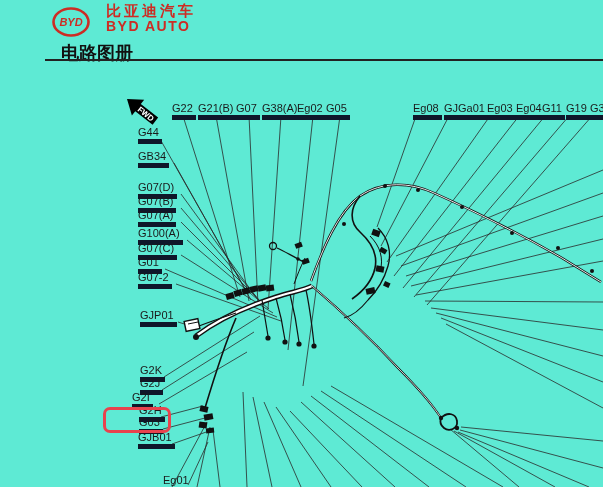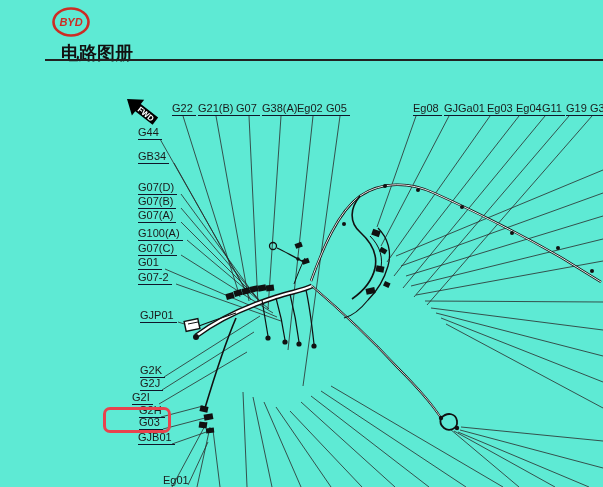--- a/index.html
+++ b/index.html
@@ -12,39 +12,43 @@
   .brand{position:absolute;left:106px;top:3px;line-height:1.0;}
   .brand-cn{font-size:15px;font-weight:bold;letter-spacing:3px;color:#cd2c24;}
   .brand-en{font-size:14px;font-weight:bold;letter-spacing:1.5px;color:#cd2c24;margin-top:1px;}
   .doc-title{position:absolute;left:61px;top:41px;font-size:18px;font-weight:bold;color:#111;}
   .rule{position:absolute;left:45px;top:59px;width:558px;height:2px;background:#222;}
   .section-title{position:absolute;left:45px;top:64px;font-size:13px;font-weight:bold;color:#111;}
   
   .art{position:absolute;left:0;top:0;width:603px;height:487px;}
   .lbl{
     position:absolute;font-size:11px;line-height:12px;color:#1a1a1a;
-    border-bottom:1px solid #0f172a;padding:0 3px 1px 0;white-space:nowrap;
+    border-bottom:5px solid #0f172a;padding:0 3px 1px 0;white-space:nowrap;
     background:transparent;
   }
   .highlight-box{
     position:absolute;left:103px;top:407px;width:68px;height:26px;
     border:3px solid #e8434e;border-radius:7px;box-sizing:border-box;
     pointer-events:none;
   }
 </style>
 </head>
 <body>
 
 <div class="page">
 
   <svg class="logo-svg" width="52" height="38" viewBox="0 0 52 38">
     <ellipse cx="26" cy="18" rx="17.5" ry="13.5" fill="none" stroke="#cd2c24" stroke-width="2.6"></ellipse>
     <text x="26" y="22" text-anchor="middle" font-size="11" font-weight="bold" font-style="italic" fill="#cd2c24" font-family="Liberation Sans, sans-serif">BYD</text>
   </svg>
 
+  <div class="brand">
+    <div class="brand-cn">比亚迪汽车</div>
+    <div class="brand-en">BYD AUTO</div>
+  </div>
 
   <div class="doc-title">电路图册</div>
   <div class="rule"></div>
 
   <svg class="art" viewBox="0 0 603 487">
 
     <g stroke="#2a2a2a" stroke-width="0.8" fill="none">
 
       <line x1="183" y1="116" x2="240" y2="297"></line>
       <line x1="216" y1="116" x2="249" y2="301"></line>

